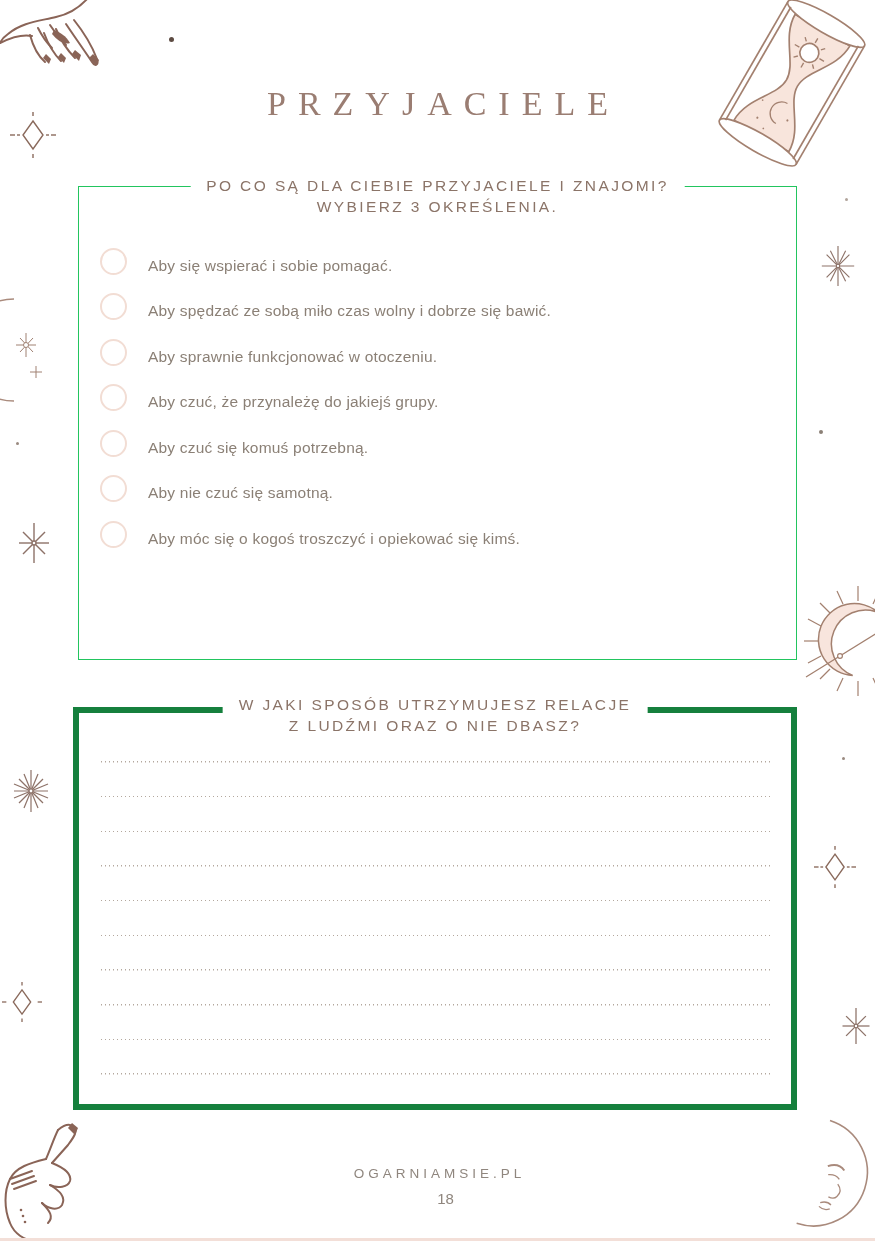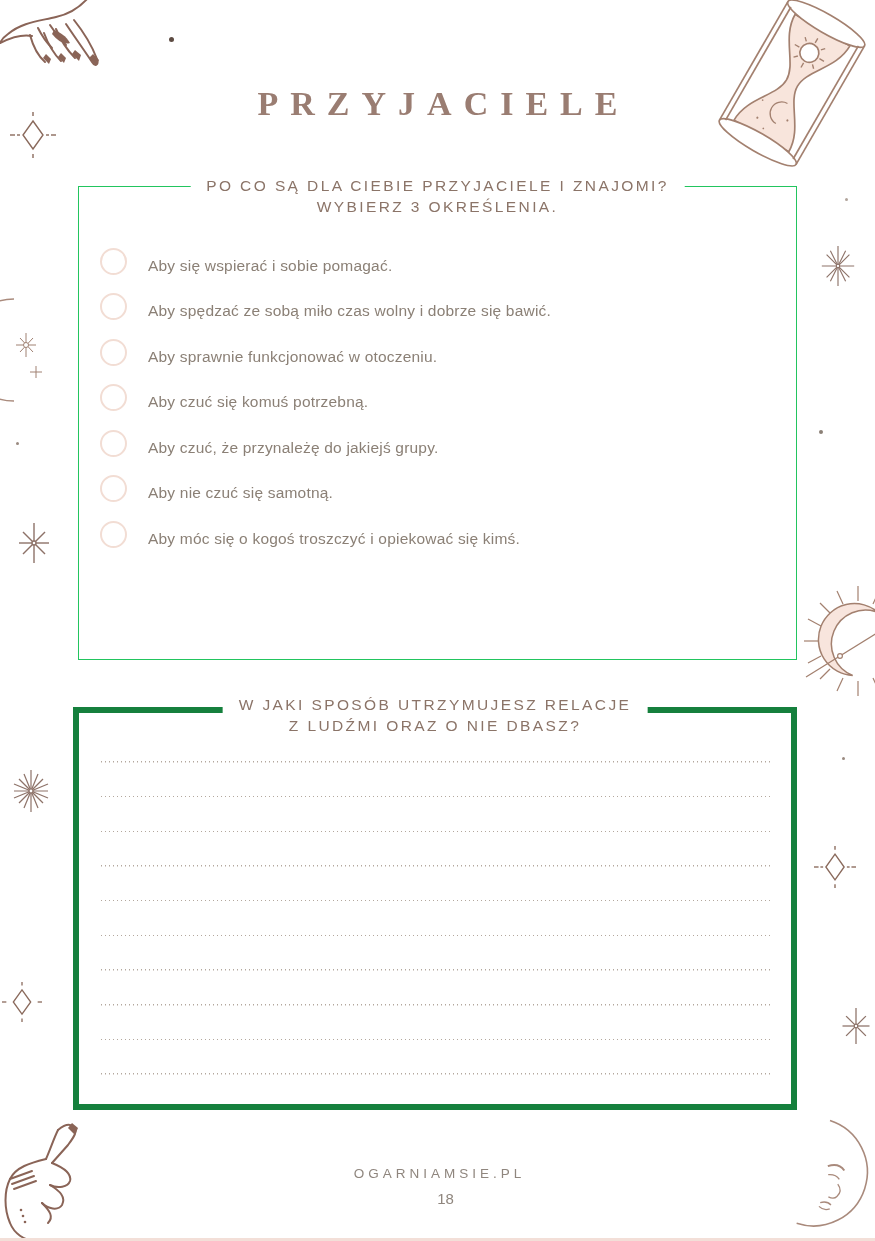--- a/index.html
+++ b/index.html
@@ -6,21 +6,21 @@
   .page{
     position:relative;width:875px;height:1241px;margin:0 auto;
     background:#ffffff;overflow:hidden;
     font-family:"Liberation Sans",sans-serif;
   }
   
   .page-title{
     position:absolute;top:62px;left:0;width:100%;
     text-align:center;
     font-family:"Liberation Serif","DejaVu Serif",serif;
-    font-size:34px;font-weight:700;letter-spacing:12px;text-indent:12px;
+    font-size:34px;font-weight:400;letter-spacing:12px;text-indent:12px;
     color:#9a7d72;
   }
   
   .frame{
     position:absolute;border:1px solid #93religion;box-sizing:border-box;
   }
   .frame1{left:78px;top:186px;width:719px;height:474px;border:1px solid #22c55e;}
   .frame2{left:73px;top:707px;width:724px;height:403px;border:6px solid #15803d;}
   .frame-heading{
     position:absolute;left:50%;transform:translateX(-50%);
@@ -288,25 +288,25 @@
         <div class="option-row">
           <span class="checkbox-circle"></span>
           <span class="option-label">Aby spędzać ze sobą miło czas wolny i dobrze się bawić.</span>
         </div>
         <div class="option-row">
           <span class="checkbox-circle"></span>
           <span class="option-label">Aby sprawnie funkcjonować w otoczeniu.</span>
         </div>
         <div class="option-row">
           <span class="checkbox-circle"></span>
+          <span class="option-label">Aby czuć, że przynależę do jakiejś grupy.</span>
+        </div>
+        <div class="option-row">
+          <span class="checkbox-circle"></span>
           <span class="option-label">Aby czuć się komuś potrzebną.</span>
-        </div>
-        <div class="option-row">
-          <span class="checkbox-circle"></span>
-          <span class="option-label">Aby czuć, że przynależę do jakiejś grupy.</span>
         </div>
         <div class="option-row">
           <span class="checkbox-circle"></span>
           <span class="option-label">Aby nie czuć się samotną.</span>
         </div>
         <div class="option-row">
           <span class="checkbox-circle"></span>
           <span class="option-label">Aby móc się o kogoś troszczyć i opiekować się kimś.</span>
         </div>
       </div>

